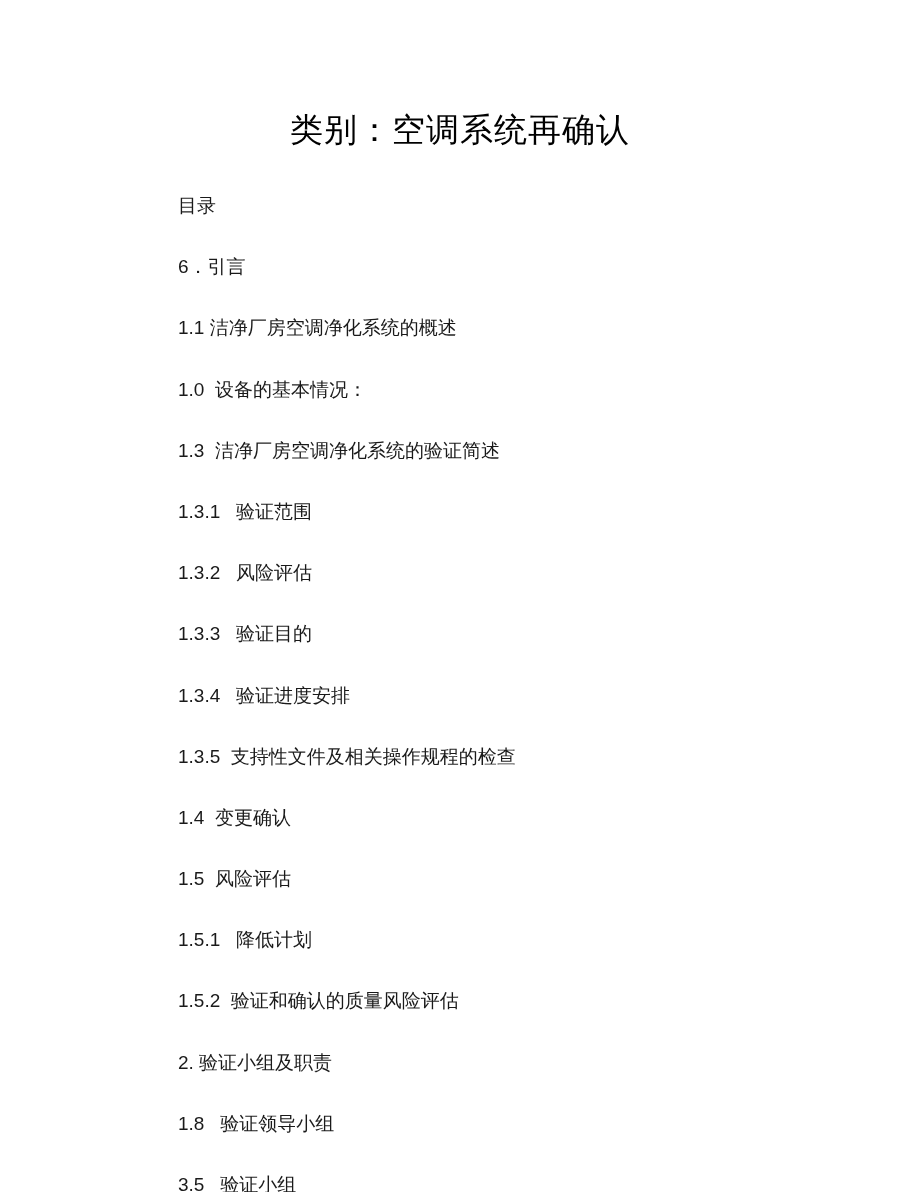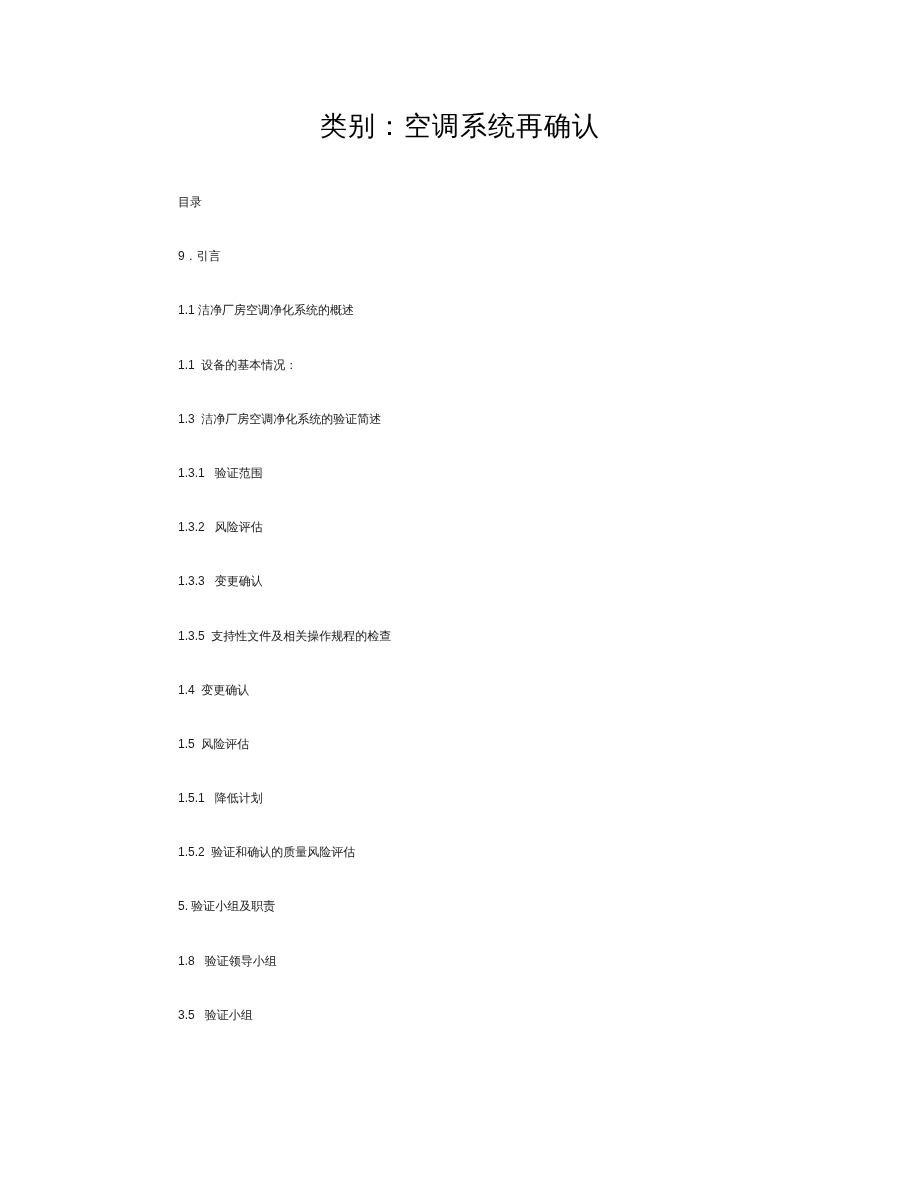--- a/index.html
+++ b/index.html
@@ -18,60 +18,61 @@
     background: #ffffff;
     overflow: hidden;
     box-sizing: border-box;
   }
   .doc-title {
     position: absolute;
     top: 108px;
     left: 0;
     width: 920px;
     text-align: center;
-    font-size: 27px;
+    font-size: 33px;
     font-family: "DejaVu Serif", serif;
     letter-spacing: 1px;
     color: #000;
     white-space: nowrap;
   }
   .toc {
     position: absolute;
     top: 196px;
     left: 178px;
     width: 700px;
   }
   .toc-line {
-    font-size: 12px;
+    font-size: 19px;
     line-height: 1;
     color: #1a1a1a;
     margin: 0 0 42.2px 0;
     white-space: pre;
     font-family: "Liberation Sans", sans-serif;
   }
 </style>
 </head>
 <body>
 
 <div class="page">
 
   <div class="doc-title">类别：空调系统再确认</div>
 
   <div class="toc">
     <div class="toc-line">目录</div>
-    <div class="toc-line">9．引言</div>
+    <div class="toc-line">6．引言</div>
     <div class="toc-line">1.1 洁净厂房空调净化系统的概述</div>
-    <div class="toc-line">1.1  设备的基本情况：</div>
+    <div class="toc-line">1.0  设备的基本情况：</div>
     <div class="toc-line">1.3  洁净厂房空调净化系统的验证简述</div>
     <div class="toc-line">1.3.1   验证范围</div>
     <div class="toc-line">1.3.2   风险评估</div>
-    <div class="toc-line">1.3.3   变更确认</div>
+    <div class="toc-line">1.3.3   验证目的</div>
+    <div class="toc-line">1.3.4   验证进度安排</div>
     <div class="toc-line">1.3.5  支持性文件及相关操作规程的检查</div>
     <div class="toc-line">1.4  变更确认</div>
     <div class="toc-line">1.5  风险评估</div>
     <div class="toc-line">1.5.1   降低计划</div>
     <div class="toc-line">1.5.2  验证和确认的质量风险评估</div>
-    <div class="toc-line">5. 验证小组及职责</div>
+    <div class="toc-line">2. 验证小组及职责</div>
     <div class="toc-line">1.8   验证领导小组</div>
     <div class="toc-line">3.5   验证小组</div>
   </div>
 
 </div>
 
 </body></html>

